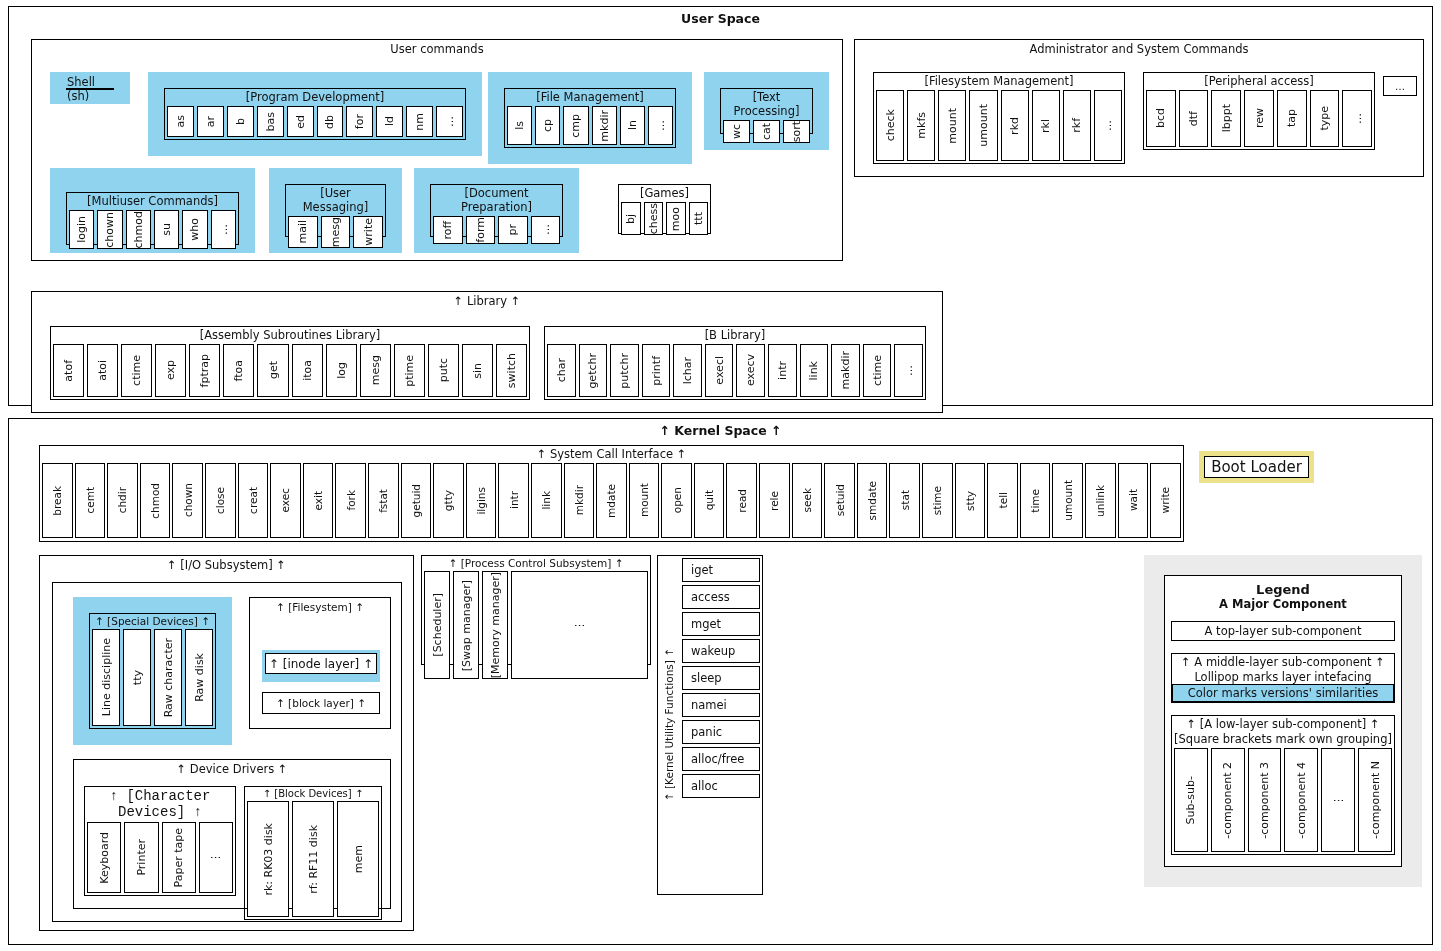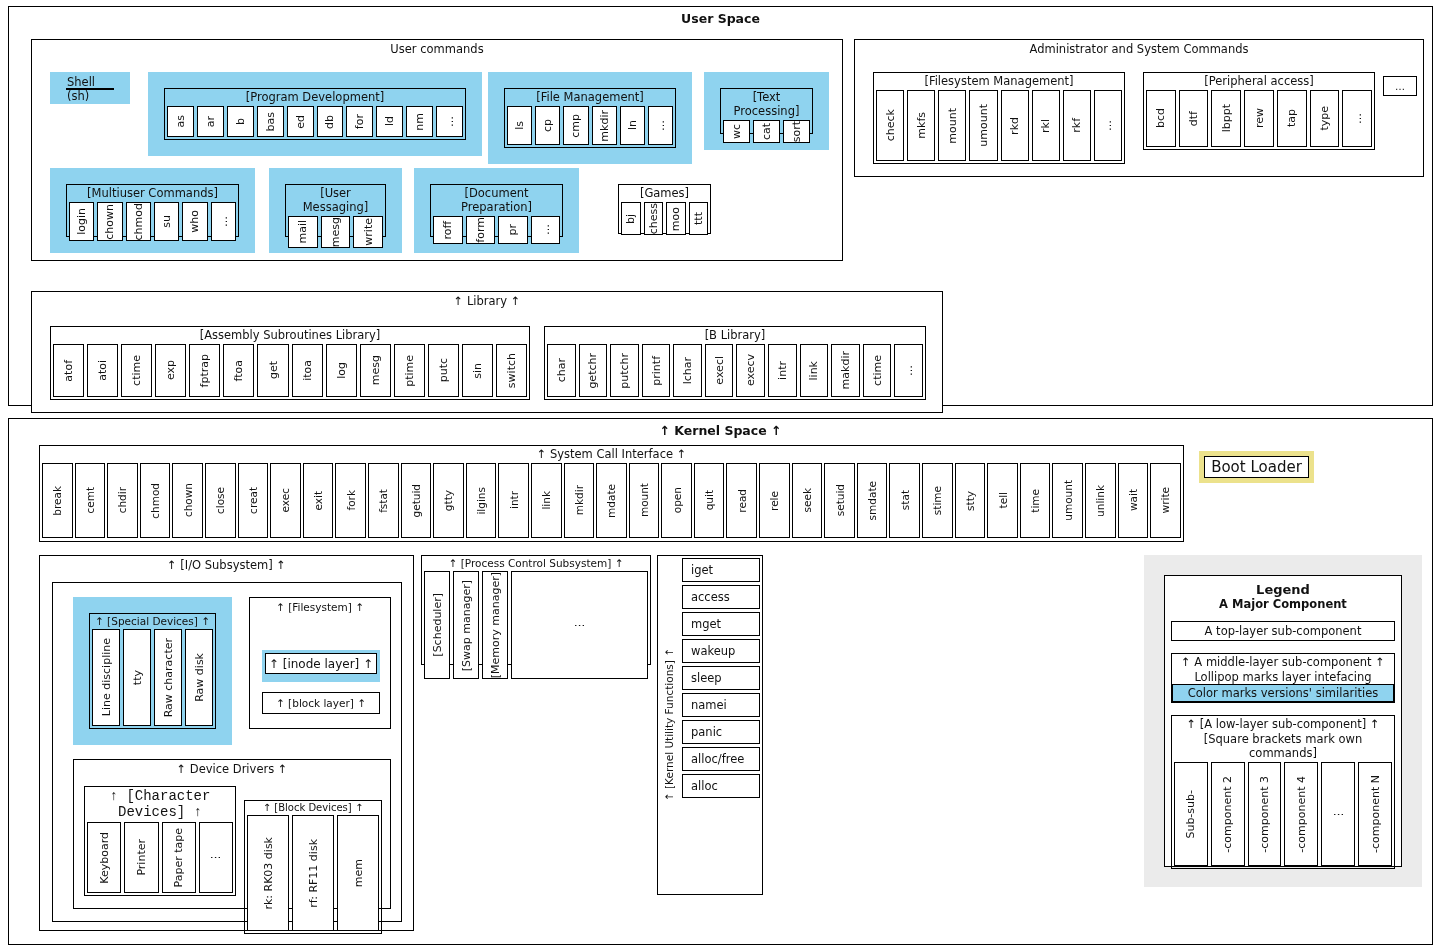--- a/index.html
+++ b/index.html
@@ -149,21 +149,21 @@
               <span>cat</span>
             </div>
             <div class="cell c-blue">
               <span>sort</span>
             </div>
           </div>
       </div>
     </div>
 
     <div class="c-blue pad" style="position:absolute; left:18px; top:128px; width:205px; height:85px;">
-      <div class="group c-blue" style="height:100%;">
+      <div class="group c-blue" style="height:100%;margin-top:8px;">
         <div class="gt">[Multiuser Commands]</div>
         <div class="cells" id="cells-multiuser">
             <div class="cell c-blue">
               <span>login</span>
             </div>
             <div class="cell c-blue">
               <span>chown</span>
             </div>
             <div class="cell c-blue">
               <span>chmod</span>
@@ -570,21 +570,21 @@
               </div>
               <div class="cell c-white">
                 <span>Paper tape</span>
               </div>
               <div class="cell c-white">
                 <span>⋮</span>
               </div>
             </div>
         </div>
 
-        <div class="group" style="position:absolute; left:170px; top:40px; width:138px; height:134px;">
+        <div class="group" style="position:absolute; left:170px; top:26px; width:138px; height:134px;">
           <div class="gt" style="font-size:10px;">↑ [Block Devices] ↑</div>
           <div class="cells" id="cells-blockdev">
               <div class="cell c-white">
                 <span>rk: RK03 disk</span>
               </div>
               <div class="cell c-white">
                 <span>rf: RF11 disk</span>
               </div>
               <div class="cell c-white">
                 <span>mem</span>
@@ -638,21 +638,21 @@
       <div class="legend-row" style="margin-top:10px;">A top-layer sub-component</div>
 
       <div class="legend-row" style="padding:0; margin-top:12px;">
         <div style="padding:1px 2px;">↑ A middle-layer sub-component ↑</div>
         <div style="padding:0 2px;">Lollipop marks layer intefacing</div>
         <div class="c-blue" style="padding:1px 2px; border:1px solid #000;">Color marks versions' similarities</div>
       </div>
 
       <div class="legend-row" style="padding:0; margin-top:12px;">
         <div style="padding:1px 2px;">↑ [A low-layer sub-component] ↑</div>
-        <div style="padding:0 2px;">[Square brackets mark own commands]</div>
+        <div style="padding:0 2px;">[Square brackets mark own grouping]</div>
         <div class="cells" id="cells-legend" style="height:108px;">
             <div class="cell c-white">
               <span>Sub-sub-</span>
             </div>
             <div class="cell c-white">
               <span>-component 2</span>
             </div>
             <div class="cell c-white">
               <span>-component 3</span>
             </div>

